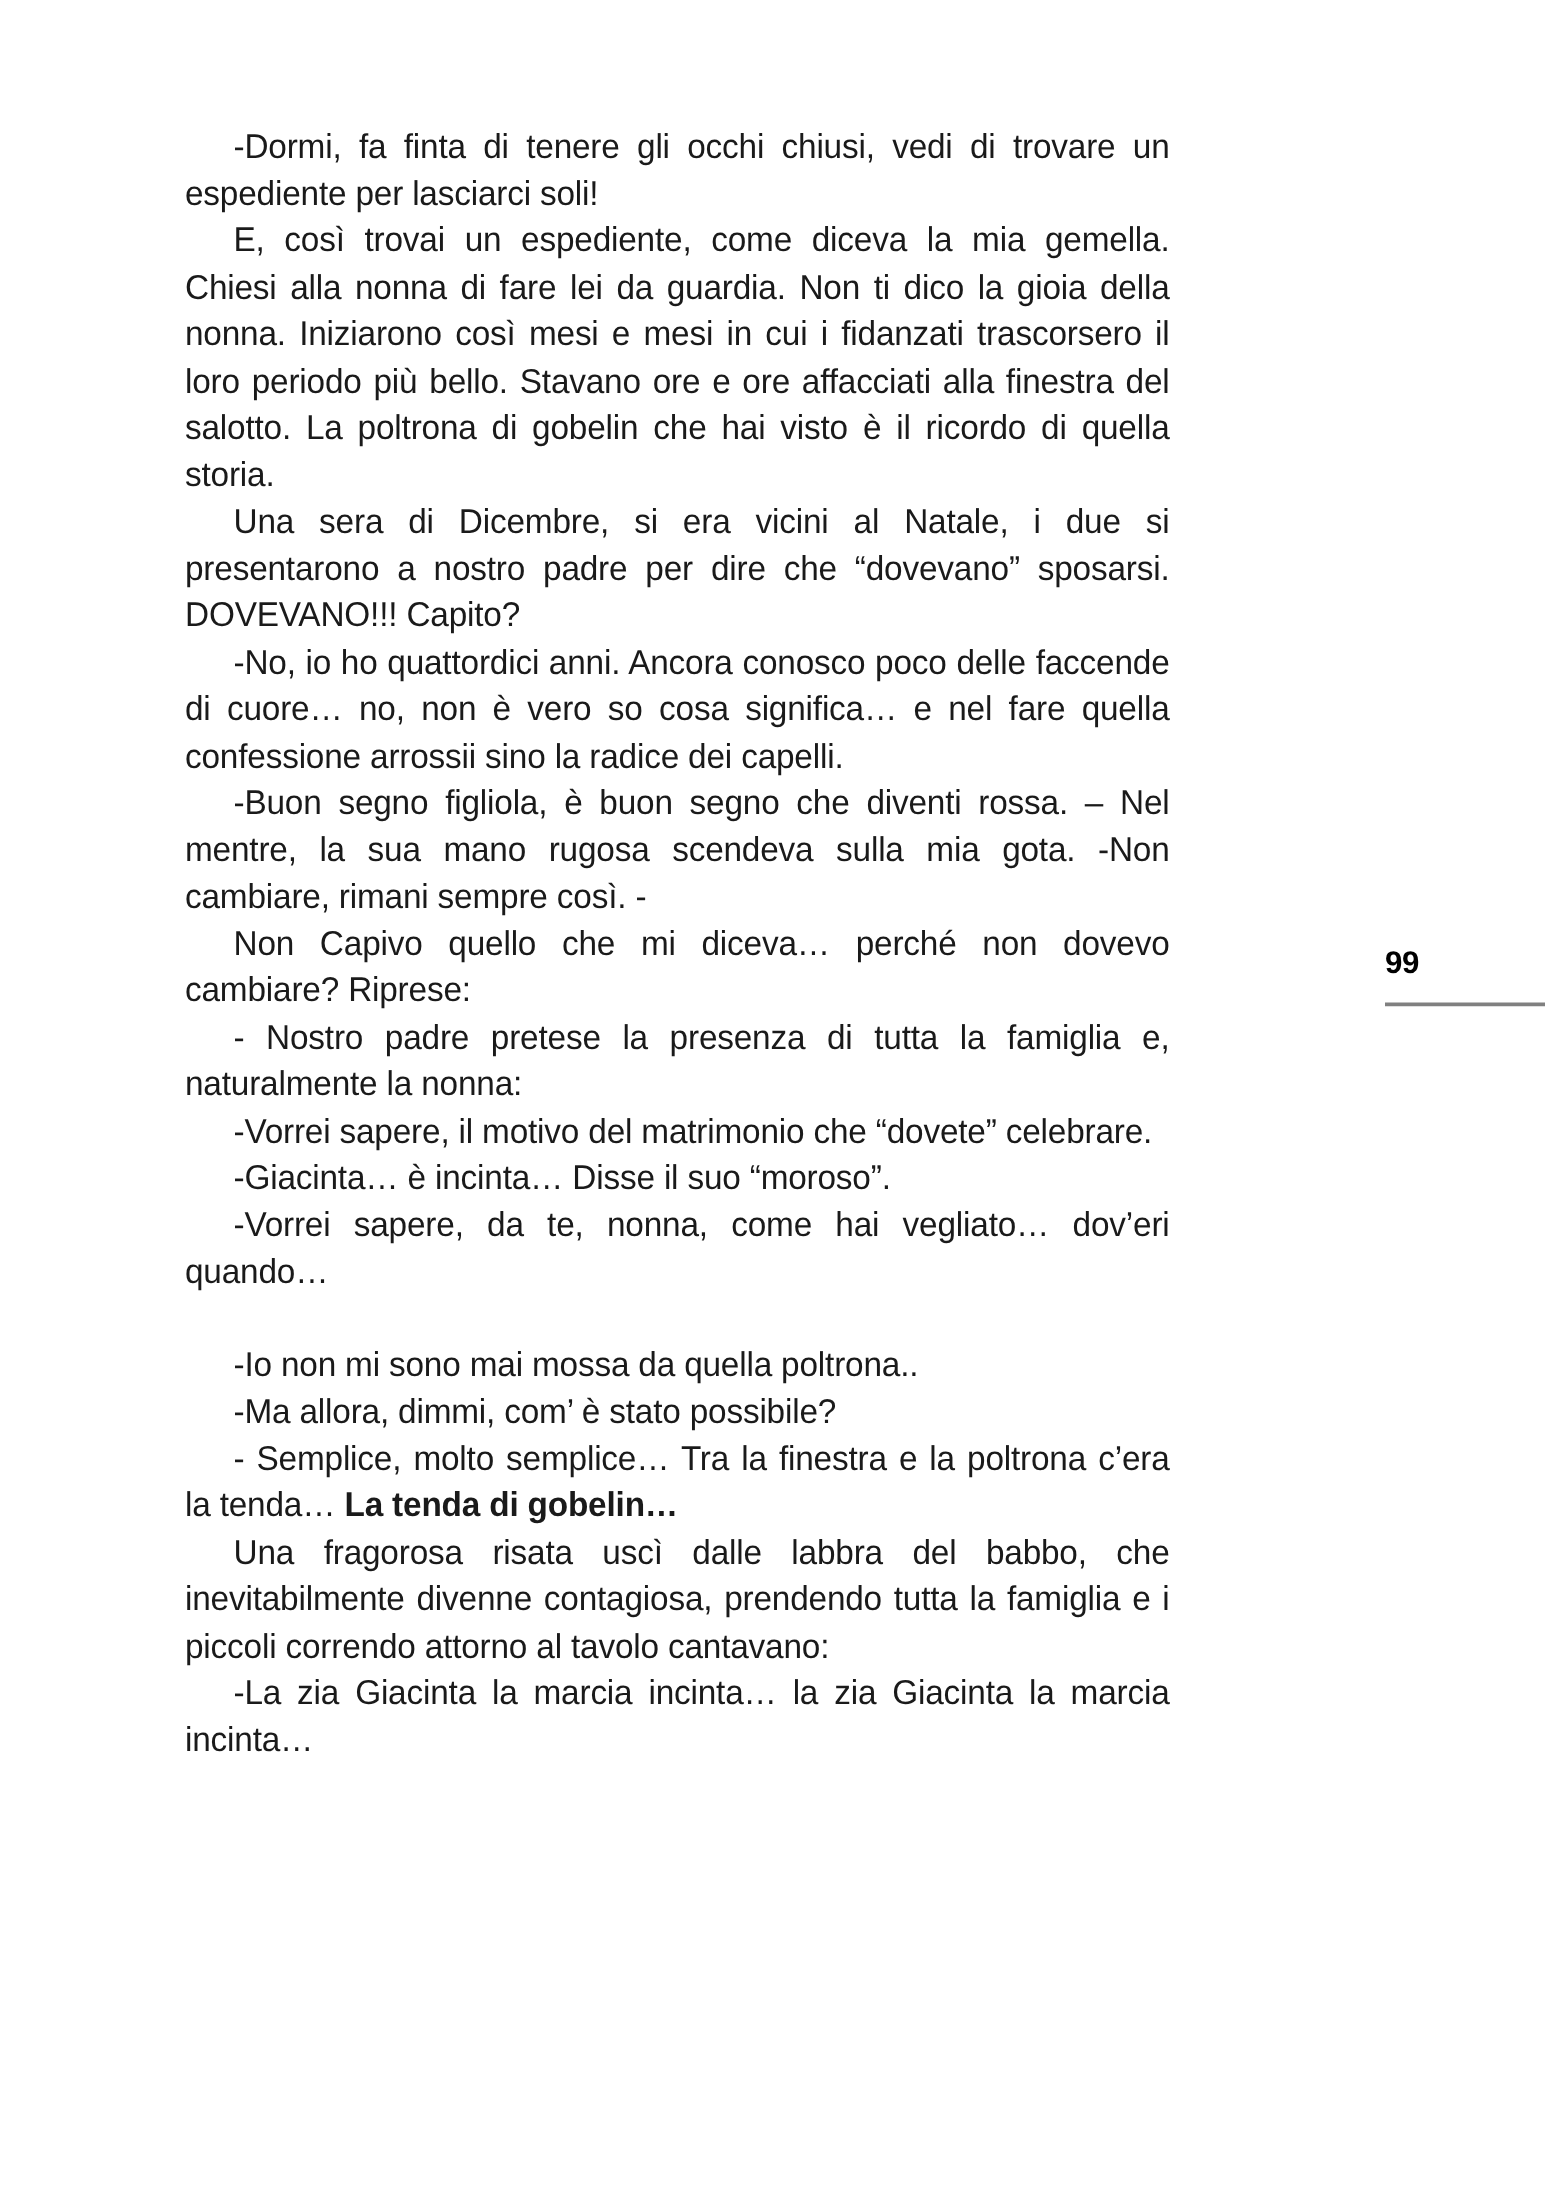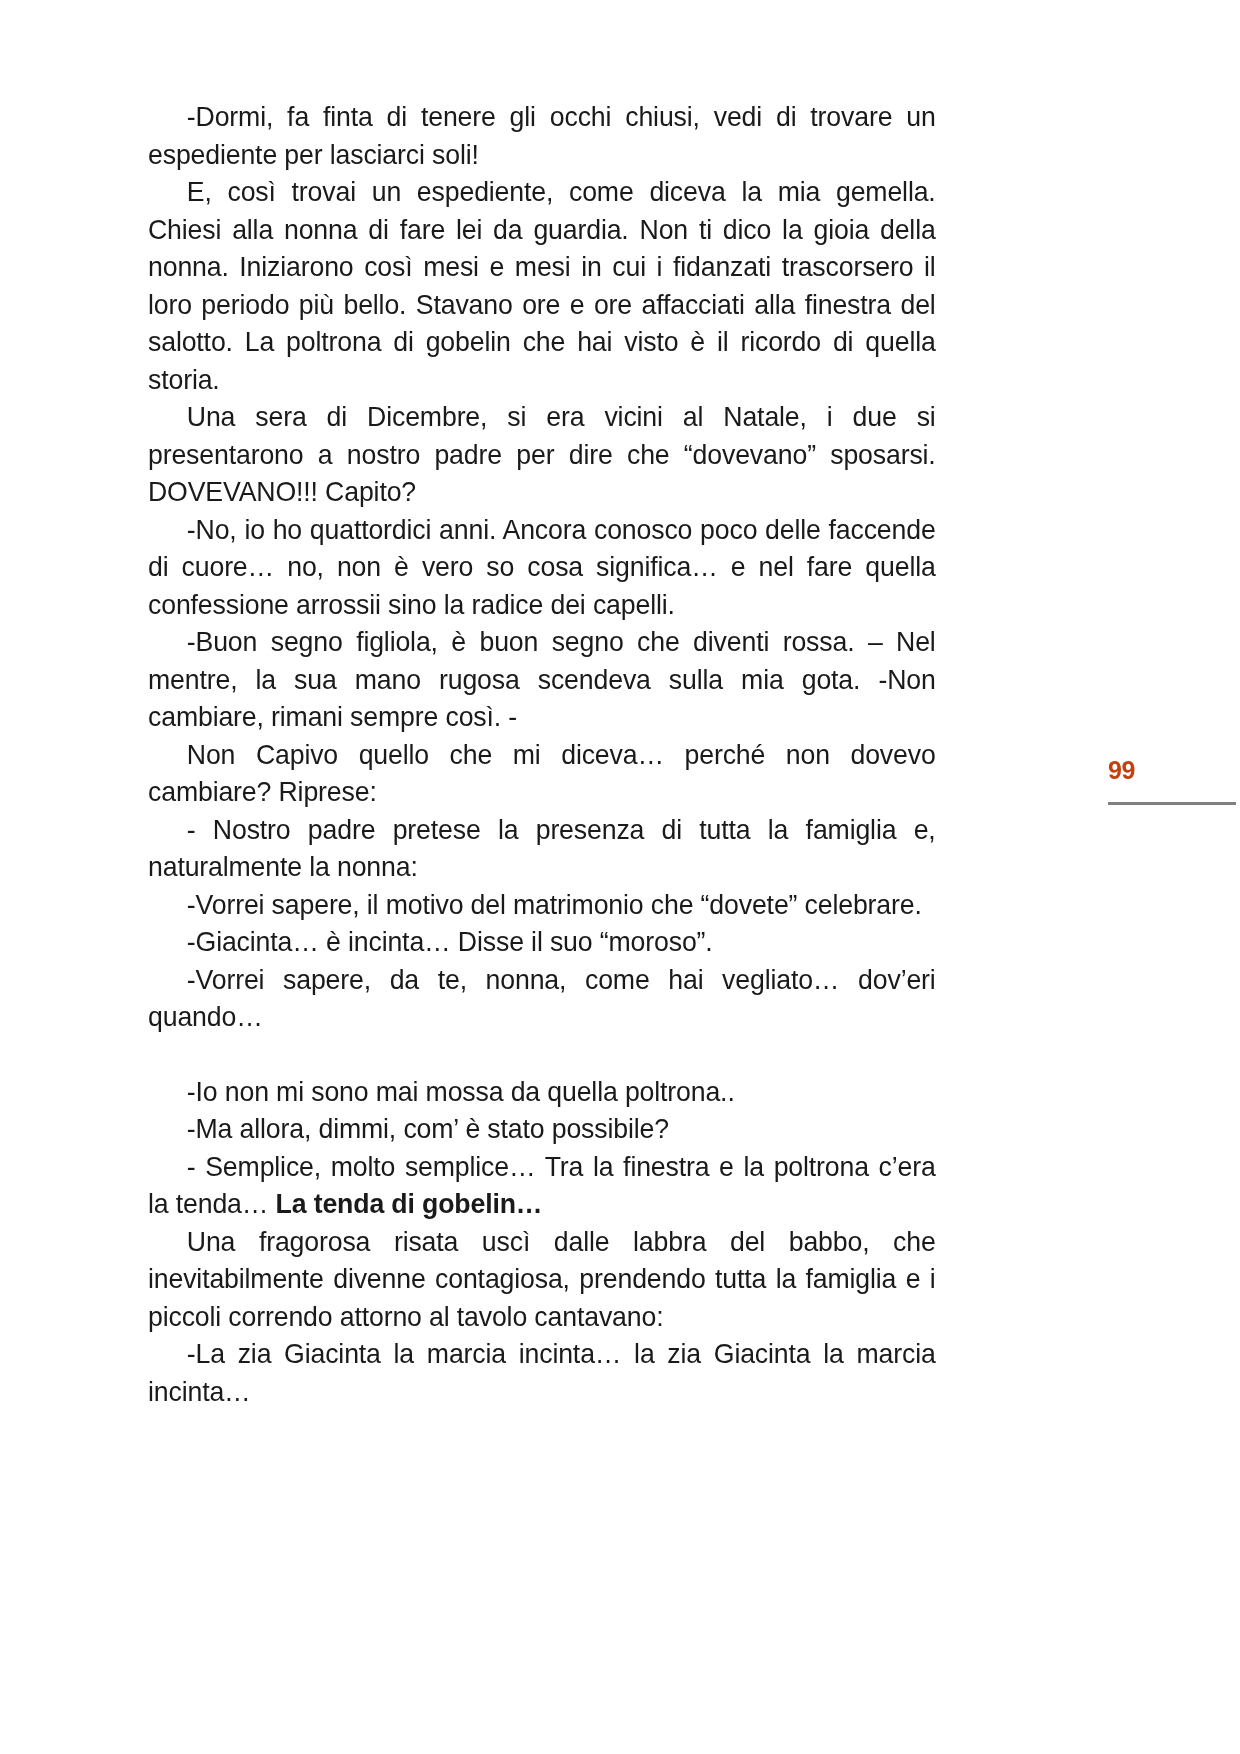--- a/index.html
+++ b/index.html
@@ -62,21 +62,21 @@
   #page-number-block {
     position: absolute;
     left: 1108px;
     top: 756px;
     width: 132px;
   }
   #page-number {
     font-size: 25px;
     font-weight: bold;
     line-height: 28px;
-    color: #c2410c;
+    color: #000000;
     letter-spacing: -0.3px;
   }
   #page-rule {
     margin-top: 18px;
     width: 128px;
     height: 3px;
     background: #808080;
   }
 </style>
 </head>

